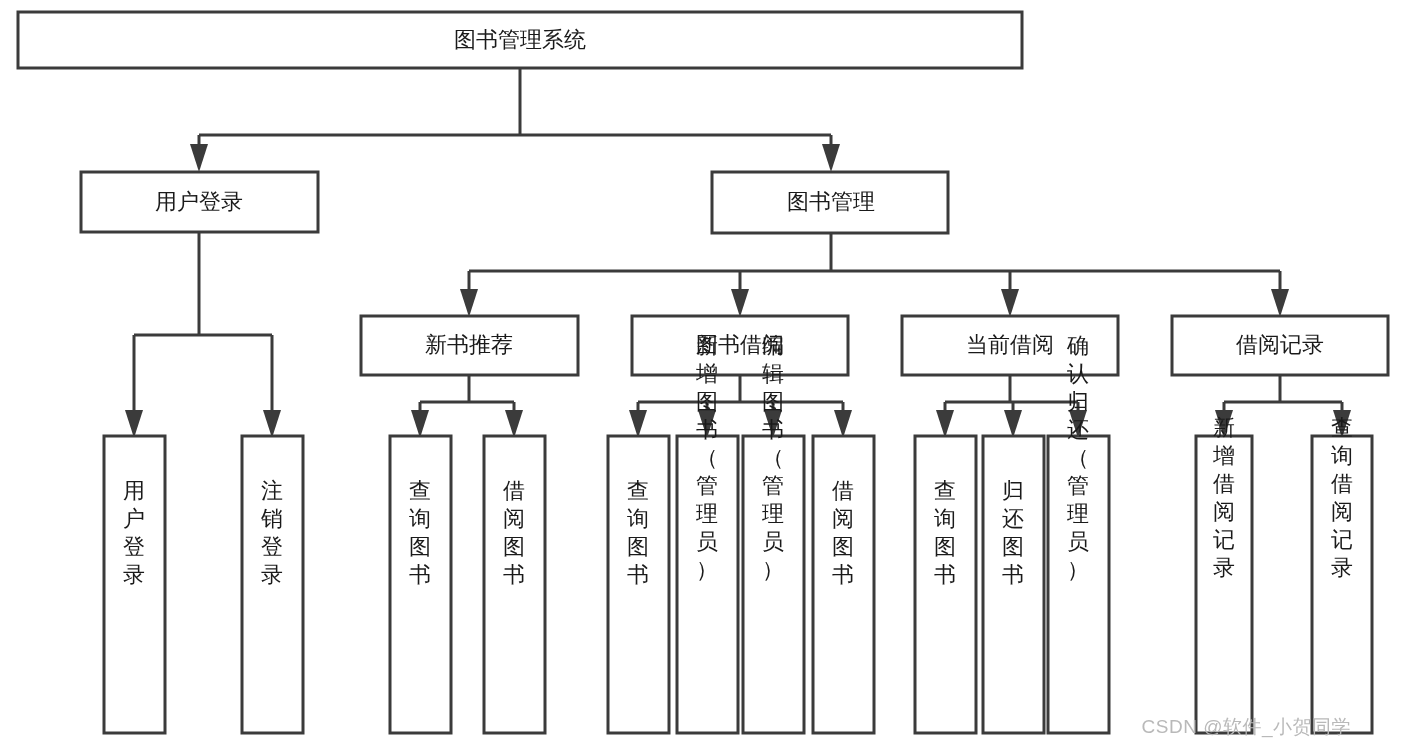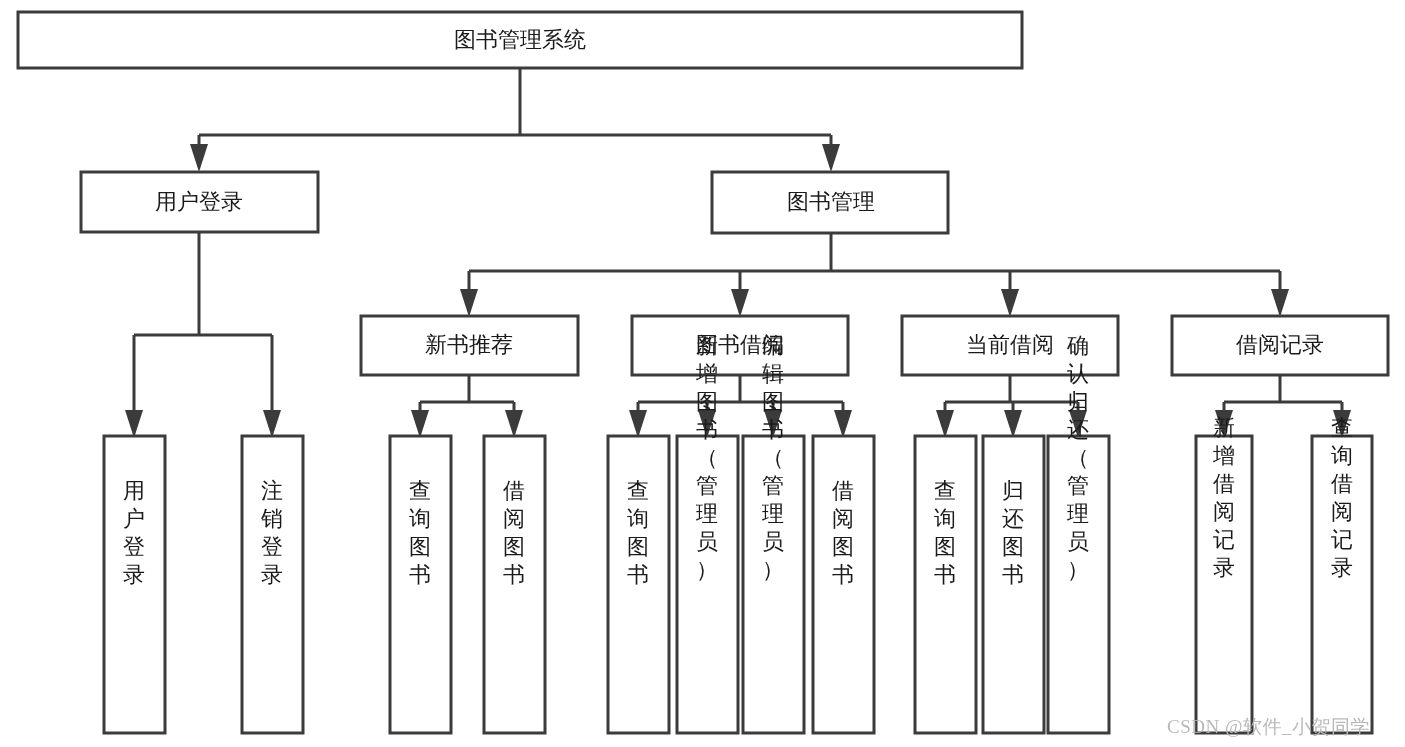--- a/index.html
+++ b/index.html
@@ -49,23 +49,23 @@
     dominant-baseline: middle;
   }
   .node-label-vertical {
     fill: #1a1a1a;
     font-family: "DejaVu Sans", "Liberation Sans", sans-serif;
     font-size: 22px;
     text-anchor: middle;
   }
   .watermark-text {
     position: absolute;
-    right: 13px;
+    right: 32px;
     bottom: 7px;
-    font-family: Liberation Serif, serif;
+    font-family: Liberation Sans, sans-serif;
     font-size: 19px;
     color: #b9b9b9;
     white-space: nowrap;
     letter-spacing: 0.5px;
     pointer-events: none;
     margin-top: 16px;
   }
 </style>
 </head>
 <body>

